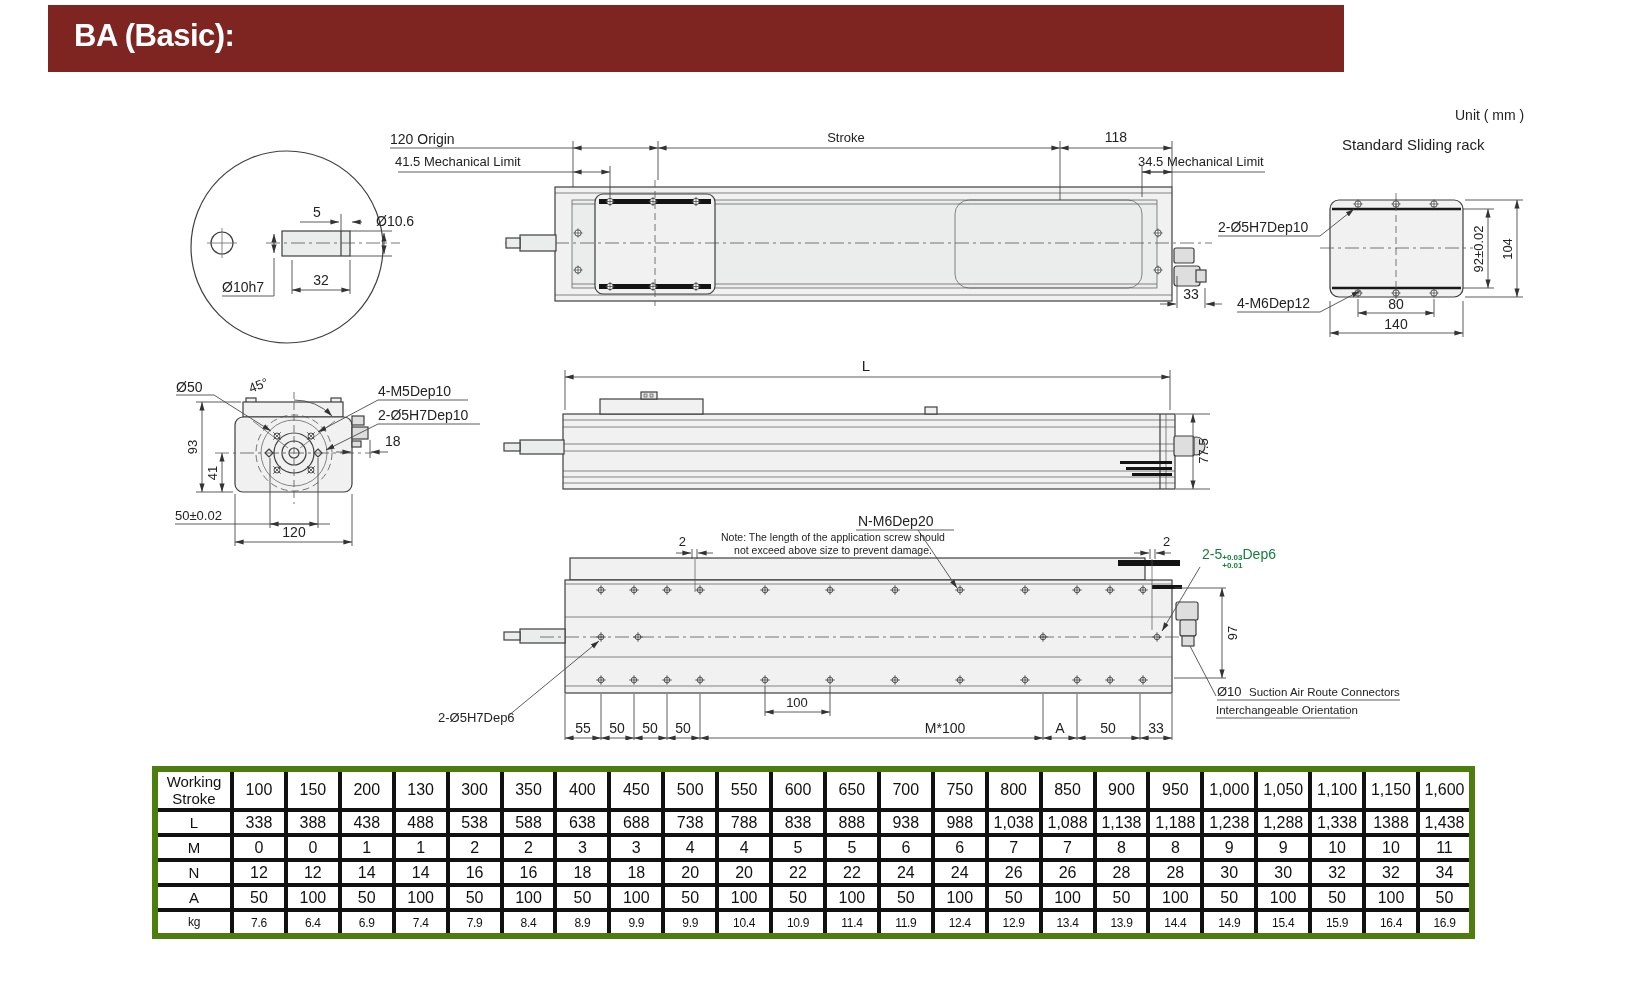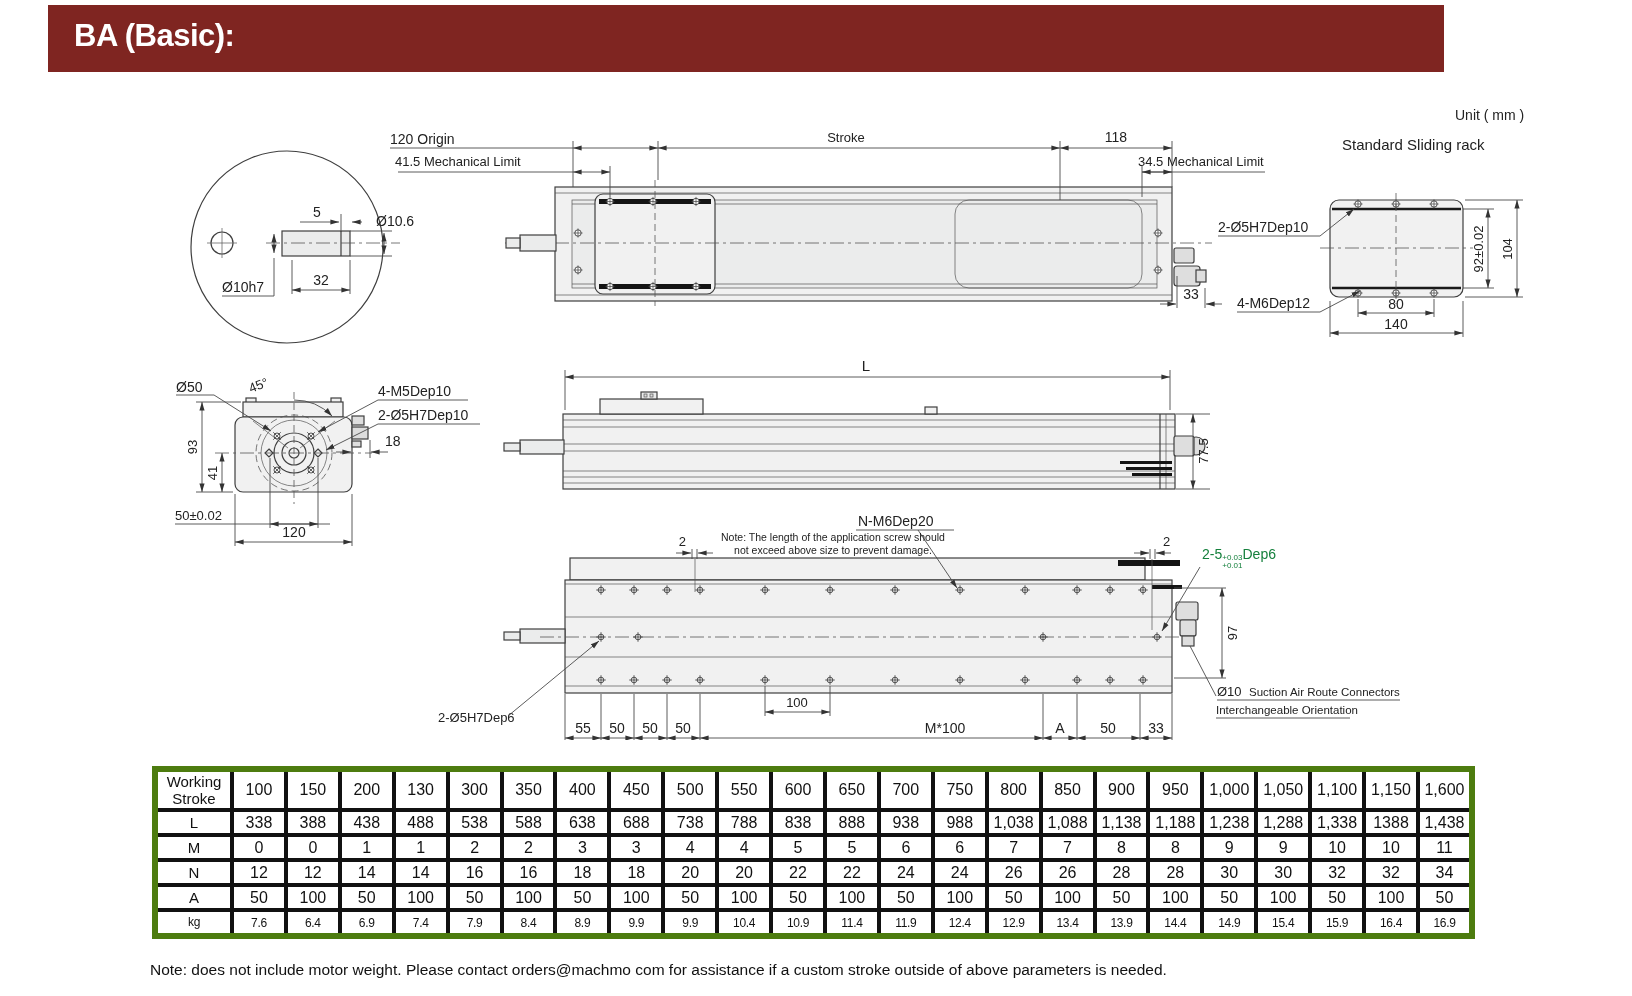--- a/index.html
+++ b/index.html
@@ -1,31 +1,31 @@
 <!DOCTYPE html>
 <html><head>
 <meta charset="utf-8">
 <style>
   html,body{margin:0;padding:0;background:#fff;}
   .page{position:relative;width:1632px;height:996px;background:#ffffff;overflow:hidden;
         font-family:"Liberation Sans",sans-serif;color:#1a1a1a;}
-  .header-bar{position:absolute;left:48px;top:5px;width:1396px;height:67px;background:#7f2521;}
+  .header-bar{position:absolute;left:48px;top:5px;width:1296px;height:67px;background:#7f2521;}
   .header-bar h1{margin:0;padding:14px 0 0 26px;font-size:31px;line-height:34px;font-weight:bold;
         color:#ffffff;letter-spacing:-0.5px;font-family:"Liberation Sans",sans-serif;}
   svg text{font-family:"Liberation Sans",sans-serif;fill:#222;}
   .t14{font-size:14px;} .t13{font-size:13px;} .t11{font-size:11.5px;} .t10{font-size:10.5px;}
   .t15{font-size:15px;}
   .ln{stroke:#3f3f3f;stroke-width:1.2;fill:none;}
   .thin{stroke:#555;stroke-width:0.7;fill:none;}
   .dim{stroke:#4a4a4a;stroke-width:0.9;fill:none;}
   .cl{stroke:#555;stroke-width:0.8;fill:none;stroke-dasharray:14 4 3 4;}
   .dsh{stroke:#555;stroke-width:0.8;fill:none;stroke-dasharray:7 4;}
   .f1{fill:#f1f1f1;} .f2{fill:#ebecec;} .f3{fill:#dedede;} .blk{fill:#141414;stroke:none;}
   .tol-label{position:absolute;left:1202px;top:546px;font-size:14px;color:#15803d;white-space:nowrap;}
-  .tolwrap{display:inline-flex;flex-direction:column;font-size:8px;line-height:8px;vertical-align:-1px;}
+  .tolwrap{display:inline-flex;flex-direction:column;font-size:8px;line-height:8px;vertical-align:-1px;font-weight:bold;}
   
   .spec-table{position:absolute;left:152px;top:766px;border-collapse:collapse;table-layout:fixed;width:1323px;}
   .spec-table th,.spec-table td{border:4px solid #111;text-align:center;vertical-align:middle;
         font-size:16px;color:#111;padding:0;background:#fff;font-weight:normal;}
   .spec-table tr:first-child th,.spec-table tr:first-child td{height:36px;}
   .spec-table tr th{width:72px;font-size:15px;line-height:17px;}
   .spec-table tr td{height:21px;}
   .spec-table{border:6px solid #4d7c0f;}
   .spec-table tr.kg-row td,.spec-table tr.kg-row th{font-size:12px;letter-spacing:-0.3px;}
   .footnote{position:absolute;left:150px;top:961px;font-size:15.5px;color:#111;}
@@ -575,14 +575,13 @@
           <td>14.4</td>
           <td>14.9</td>
           <td>15.4</td>
           <td>15.9</td>
           <td>16.4</td>
           <td>16.9</td>
         </tr>
       </tbody>
   </table>
 
-  <div class="footnote">Note: does not include motor weight. Please contact orders@machmo com for assistance if a custom stroke outside of above parameters is needed.</div>
 </div>
 
 </body></html>

